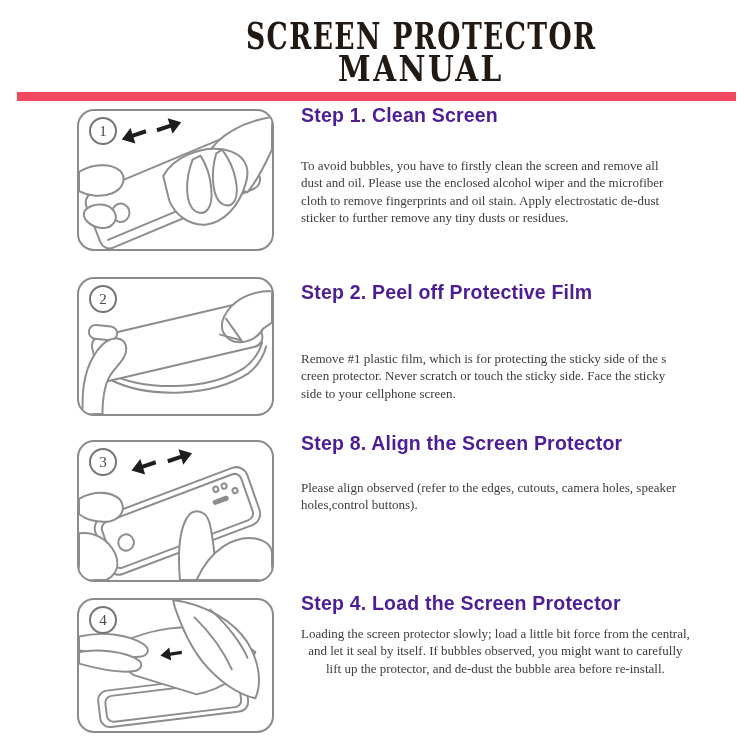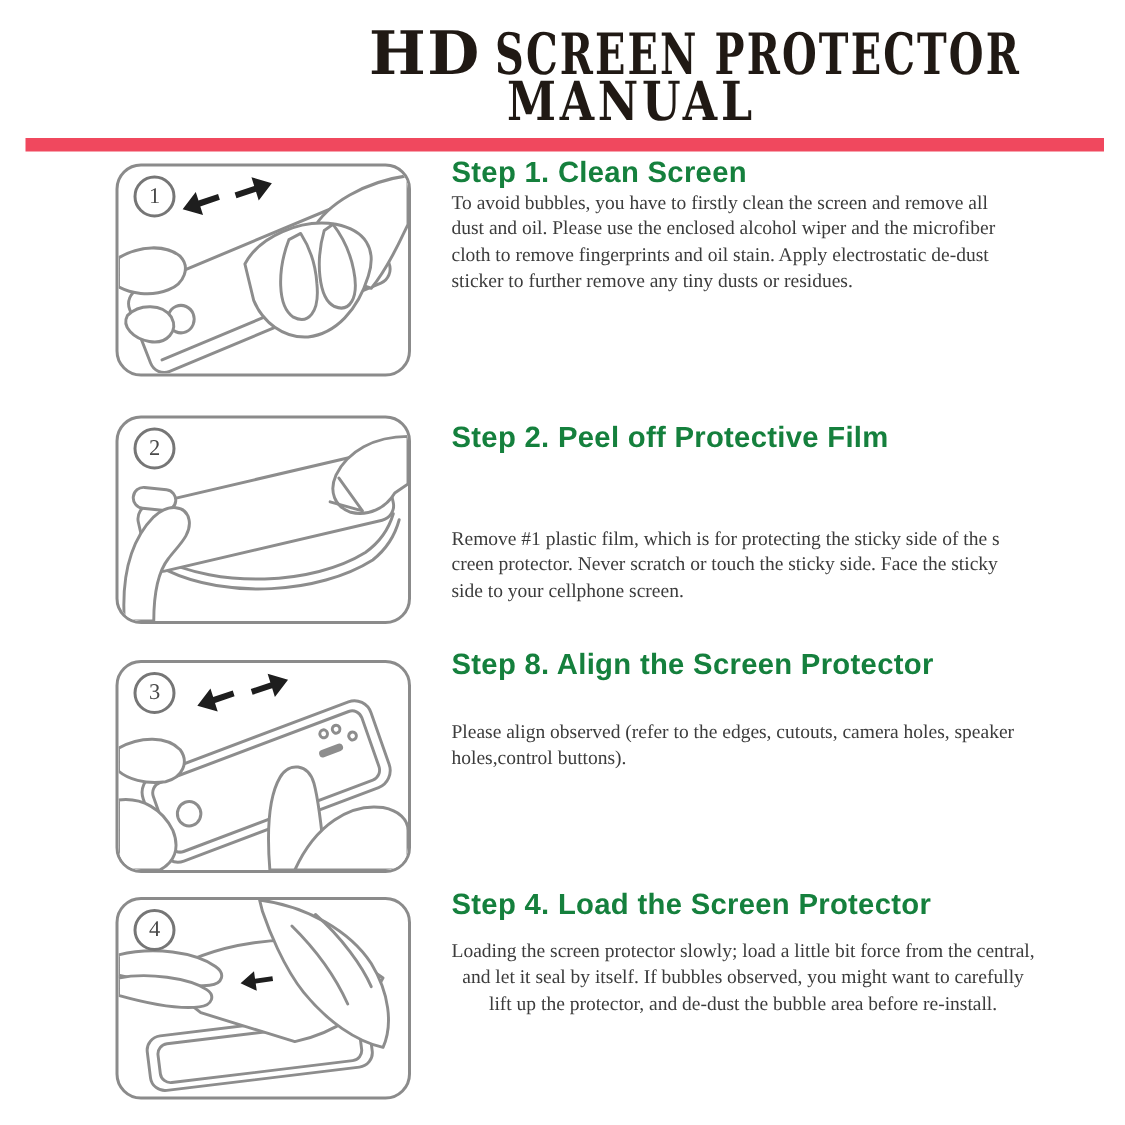--- a/index.html
+++ b/index.html
@@ -36,37 +36,36 @@
   }
   .illus svg{position:absolute;left:0;top:0;width:100%;height:100%;}
   .badge{
     position:absolute;top:6px;left:10px;width:24px;height:24px;border:2px solid #767676;
     border-radius:50%;display:flex;align-items:center;justify-content:center;
     font-family:"Liberation Serif",serif;font-size:15px;color:#4a4a4a;background:#fff;z-index:2;
   }
   
   .step-heading{
     position:absolute;left:301px;font-family:"Liberation Sans",sans-serif;
-    font-weight:700;font-size:19.5px;color:#15803d;letter-spacing:0.2px;white-space:nowrap;
+    font-weight:700;font-size:19.5px;color:#4c1d95;letter-spacing:0.2px;white-space:nowrap;
   }
   .step-body{
     position:absolute;left:301px;font-family:"Liberation Serif",serif;
     font-size:13px;line-height:17.4px;color:#3c3c3c;white-space:pre;
   }
   
   .ln{fill:none;stroke:#8d8d8d;stroke-width:2;stroke-linecap:round;stroke-linejoin:round;}
   .fw{fill:#ffffff;stroke:#8d8d8d;stroke-width:2;stroke-linecap:round;stroke-linejoin:round;}
   .slot{fill:none;stroke:#8d8d8d;stroke-width:5;stroke-linecap:round;}
   .arr{fill:#1e1e1e;stroke:none;}
 </style>
 </head>
 <body>
 
 <div class="title-line1">
-  <span class="hd">HD</span>
   <span class="slab">SCREEN PROTECTOR</span>
 </div>
 <div class="title-line2">MANUAL</div>
 
 <div class="divider"></div>
 
 <div class="illus" style="top:109px;height:138px;">
   <div class="badge">1</div>
   <svg viewBox="0 0 197 136" preserveAspectRatio="none">
     <g transform="rotate(-22 95 78)">
@@ -78,21 +77,21 @@
     <path class="fw" d="M6,98 C14,90 30,90 36,99 C41,108 33,117 21,115 C10,113 2,105 6,98 Z"></path>
     <path class="fw" d="M197,6 C168,10 142,24 132,42 C126,54 130,64 140,70 L172,80 C184,66 192,48 197,38 Z"></path>
     <path class="fw" d="M86,64 C96,46 124,34 148,38 C168,42 176,54 170,72 C163,94 148,110 129,112 C112,113 98,102 92,88 Z"></path>
     <path class="fw" d="M116,48 C108,68 108,92 119,99 C129,104 137,96 135,77 C134,62 128,50 124,44 Z"></path>
     <path class="fw" d="M140,42 C134,62 136,87 147,92 C157,96 164,87 160,68 C157,53 150,43 146,38 Z"></path>
     <path class="arr" transform="translate(56,24) rotate(162)" d="M-13,-2 L1,-2 L1,-8 L13,0 L1,8 L1,2 L-13,2 Z"></path>
     <path class="arr" transform="translate(92,15) rotate(-18)" d="M-13,-2 L1,-2 L1,-8 L13,0 L1,8 L1,2 L-13,2 Z"></path>
   </svg>
 </div>
 <div class="step-heading" style="top:104px;">Step 1. Clean Screen</div>
-<div class="step-body" style="top:126px;">To avoid bubbles, you have to firstly clean the screen and remove all
+<div class="step-body" style="top:157px;">To avoid bubbles, you have to firstly clean the screen and remove all
 dust and oil. Please use the enclosed alcohol wiper and the microfiber
 cloth to remove fingerprints and oil stain. Apply electrostatic de-dust
 sticker to further remove any tiny dusts or residues.</div>
 
 <div class="illus" style="top:277px;height:135px;">
   <div class="badge">2</div>
   <svg viewBox="0 0 197 136" preserveAspectRatio="none">
     <path class="ln" d="M28,94 C68,114 132,112 168,90 C178,83 184,74 187,64"></path>
     <path class="ln" d="M33,102 C73,121 136,118 173,95 C182,88 188,79 191,68"></path>
     <g transform="rotate(-13 100 62)">

